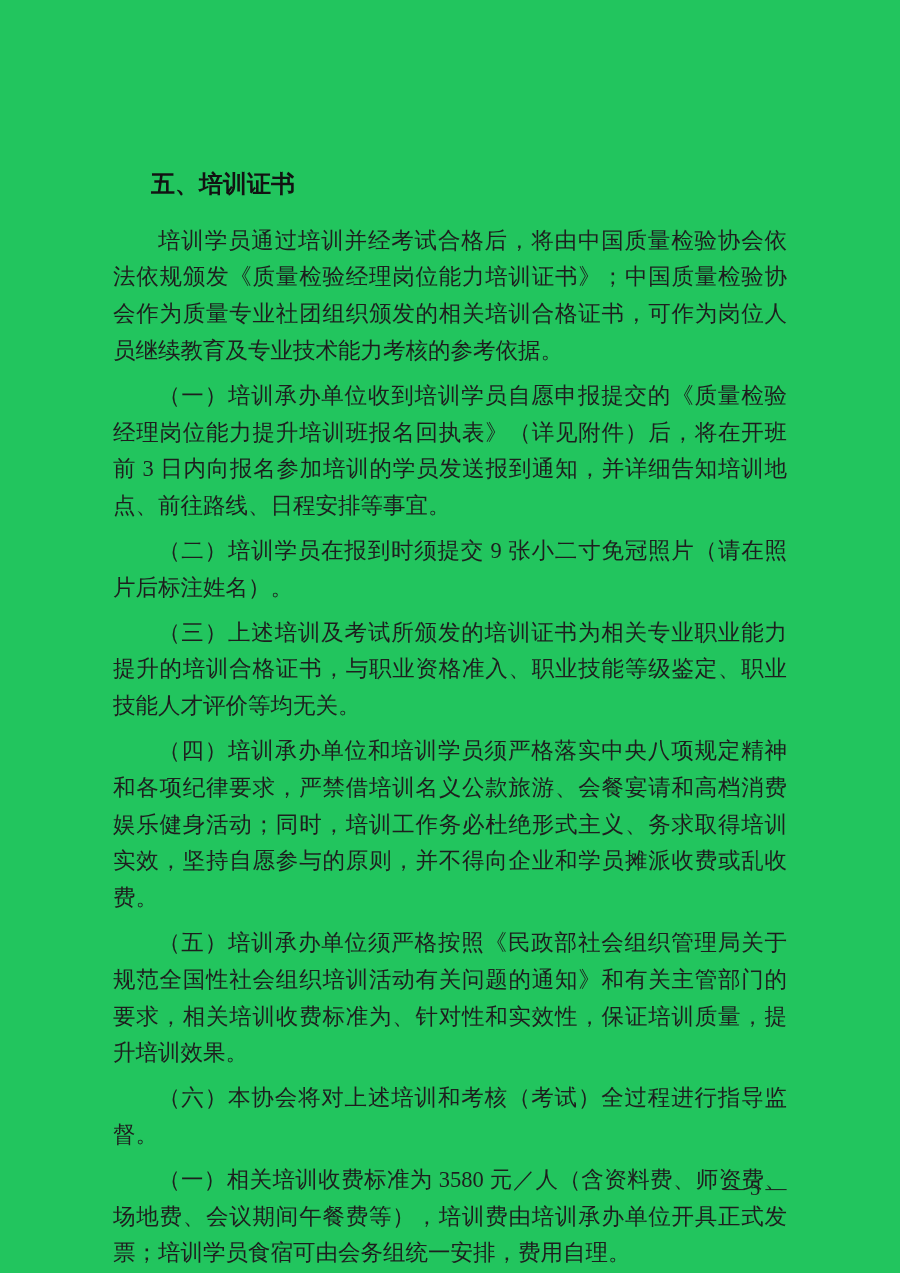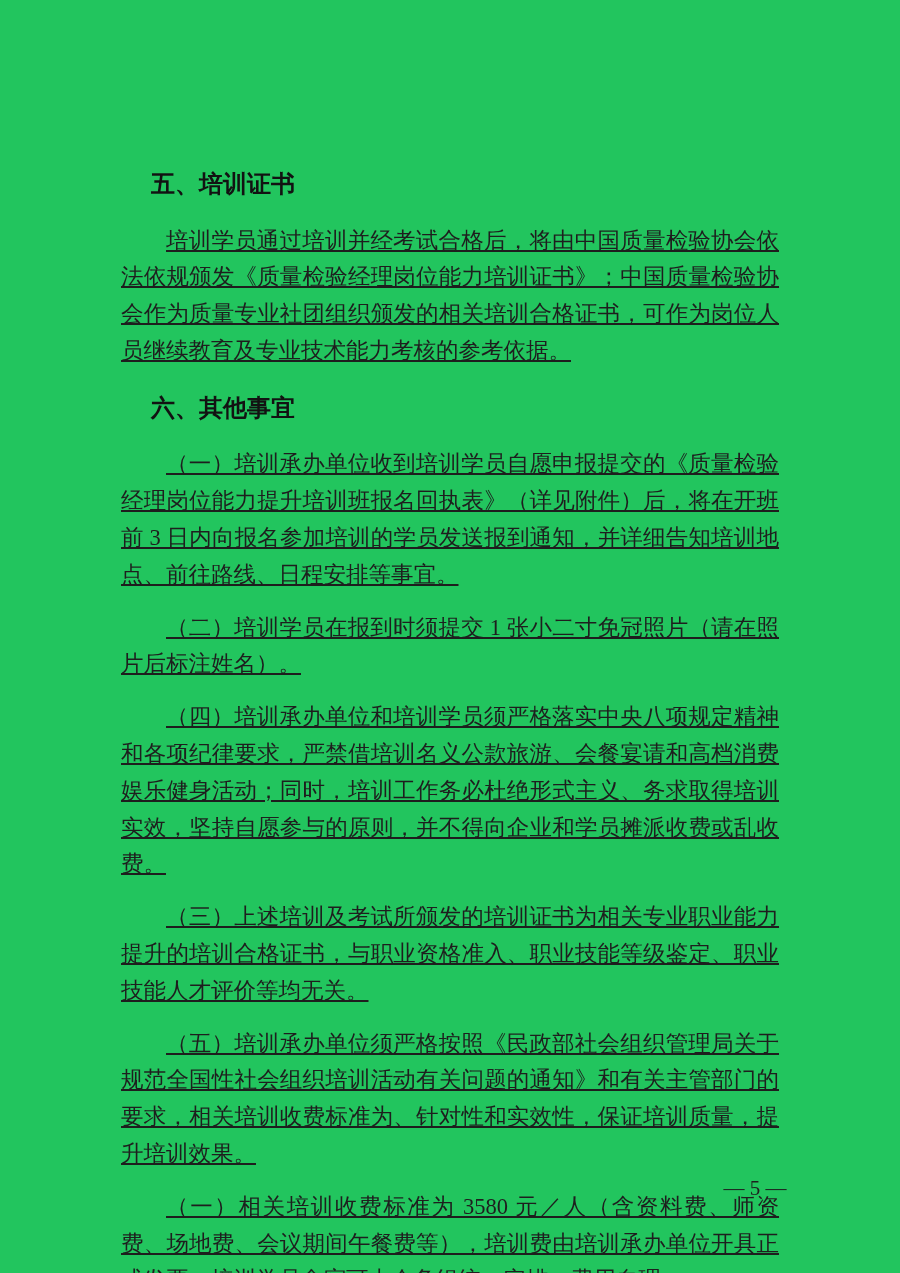--- a/index.html
+++ b/index.html
@@ -15,28 +15,27 @@
     overflow: hidden;
     font-family: "Liberation Serif", serif;
   }
   .content {
     position: absolute;
     left: 105px;
     top: 146px;
     width: 690px;
   }
   .block {
-    margin: 16px;
+    margin: 8px;
     padding: 0;
     font-size: 22.5px;
     line-height: 36.8px;
     color: #1e1e1e;
     text-align: justify;
     text-indent: 2em;
-    text-decoration: underline;
   }
   .heading {
     font-family: "Liberation Sans", sans-serif;
     font-weight: 700;
     font-size: 24px;
     line-height: 36.8px;
     color: #121212;
     text-indent: 1.92em;
   }
   .footer-pagenum {
@@ -52,22 +51,22 @@
     white-space: nowrap;
   }
 </style>
 </head>
 <body>
 
 <div class="page">
   <div class="content">
     <h2 class="heading">五、培训证书</h2>
     <p class="block">培训学员通过培训并经考试合格后，将由中国质量检验协会依法依规颁发《质量检验经理岗位能力培训证书》；中国质量检验协会作为质量专业社团组织颁发的相关培训合格证书，可作为岗位人员继续教育及专业技术能力考核的参考依据。</p>
-    <h2 class="heading">六、其他事宜</h2>
     <p class="block">（一）培训承办单位收到培训学员自愿申报提交的《质量检验经理岗位能力提升培训班报名回执表》（详见附件）后，将在开班前 3 日内向报名参加培训的学员发送报到通知，并详细告知培训地点、前往路线、日程安排等事宜。</p>
-    <p class="block">（二）培训学员在报到时须提交 1 张小二寸免冠照片（请在照片后标注姓名）。</p>
+    <p class="block">（二）培训学员在报到时须提交 9 张小二寸免冠照片（请在照片后标注姓名）。</p>
+    <p class="block">（三）上述培训及考试所颁发的培训证书为相关专业职业能力提升的培训合格证书，与职业资格准入、职业技能等级鉴定、职业技能人才评价等均无关。</p>
     <p class="block">（四）培训承办单位和培训学员须严格落实中央八项规定精神和各项纪律要求，严禁借培训名义公款旅游、会餐宴请和高档消费娱乐健身活动；同时，培训工作务必杜绝形式主义、务求取得培训实效，坚持自愿参与的原则，并不得向企业和学员摊派收费或乱收费。</p>
-    <p class="block">（三）上述培训及考试所颁发的培训证书为相关专业职业能力提升的培训合格证书，与职业资格准入、职业技能等级鉴定、职业技能人才评价等均无关。</p>
     <p class="block">（五）培训承办单位须严格按照《民政部社会组织管理局关于规范全国性社会组织培训活动有关问题的通知》和有关主管部门的要求，相关培训收费标准为、针对性和实效性，保证培训质量，提升培训效果。</p>
+    <p class="block">（六）本协会将对上述培训和考核（考试）全过程进行指导监督。</p>
     <p class="block">（一）相关培训收费标准为 3580 元／人（含资料费、师资费、场地费、会议期间午餐费等），培训费由培训承办单位开具正式发票；培训学员食宿可由会务组统一安排，费用自理。</p>
   </div>
   <div class="footer-pagenum">— 5 —</div>
 </div>
 
 </body></html>

